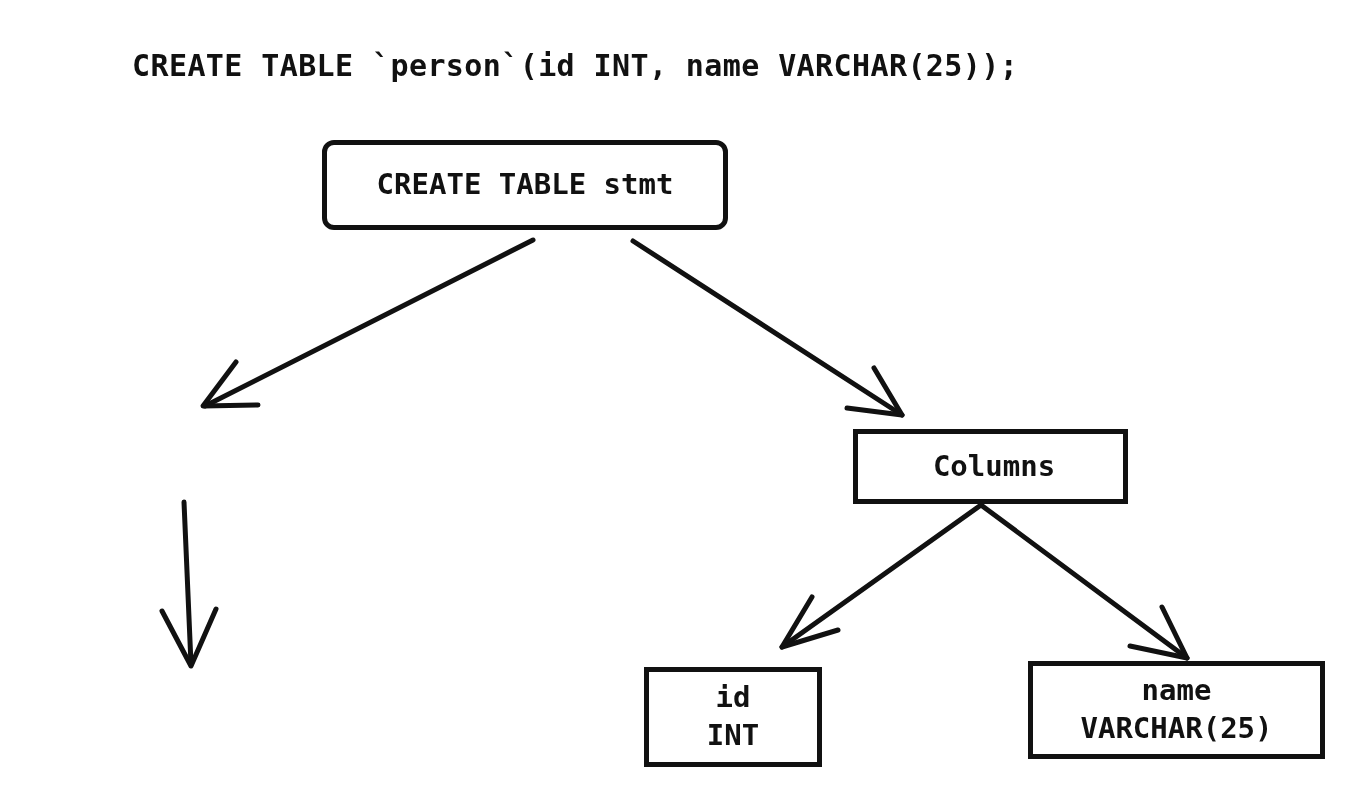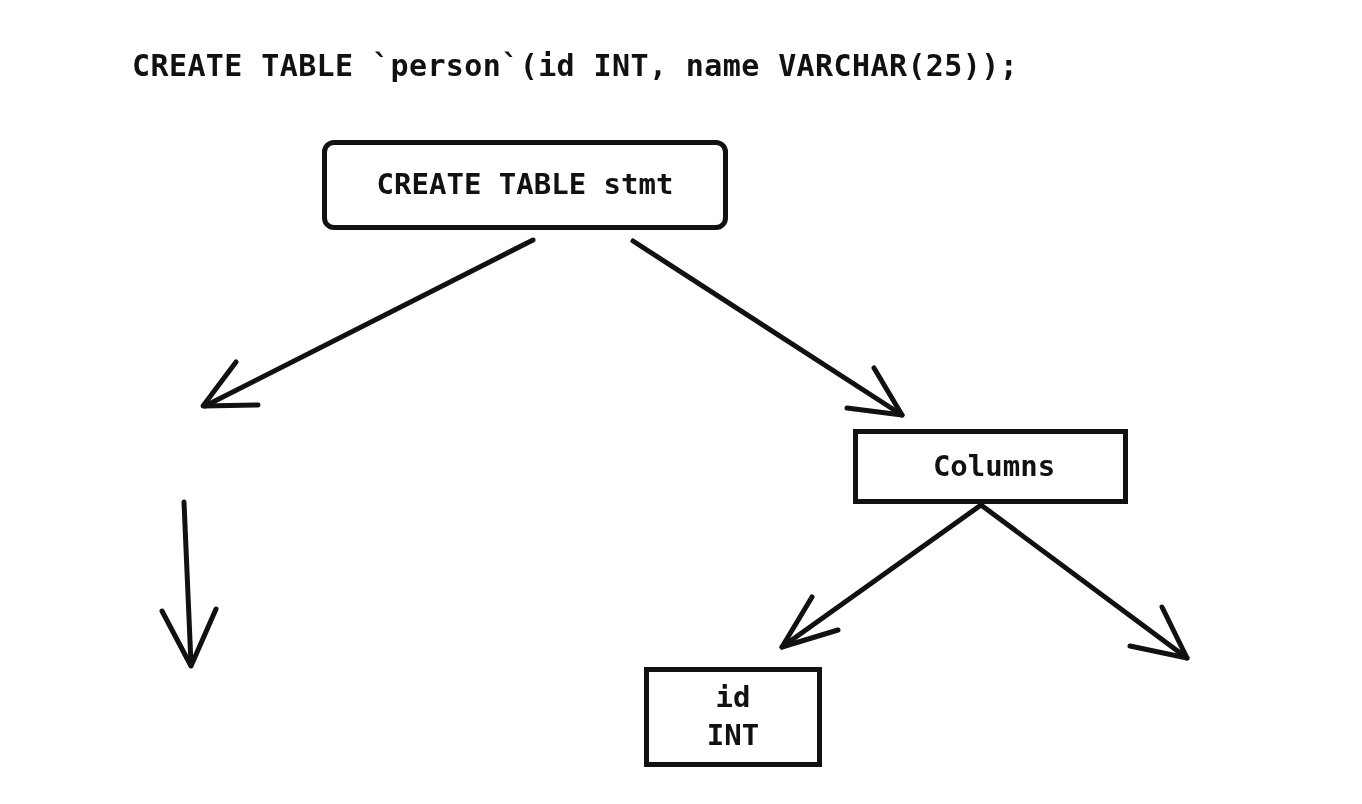--- a/index.html
+++ b/index.html
@@ -91,14 +91,18 @@
   <div class="node node-columns">
     <span>Columns</span>
   </div>
 
 
   <div class="node node-id">
     <span>id</span>
     <span>INT</span>
   </div>
 
+  <div class="node node-name">
+    <span>name</span>
+    <span>VARCHAR(25)</span>
+  </div>
 
 </div>
 
 </body></html>

